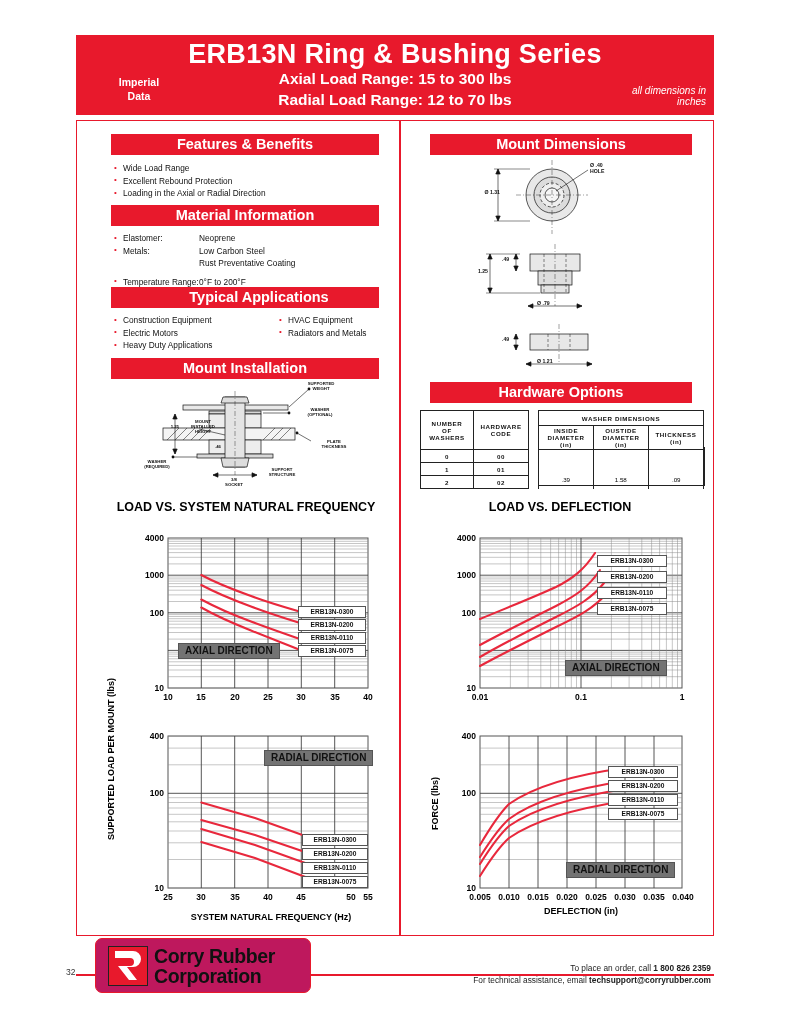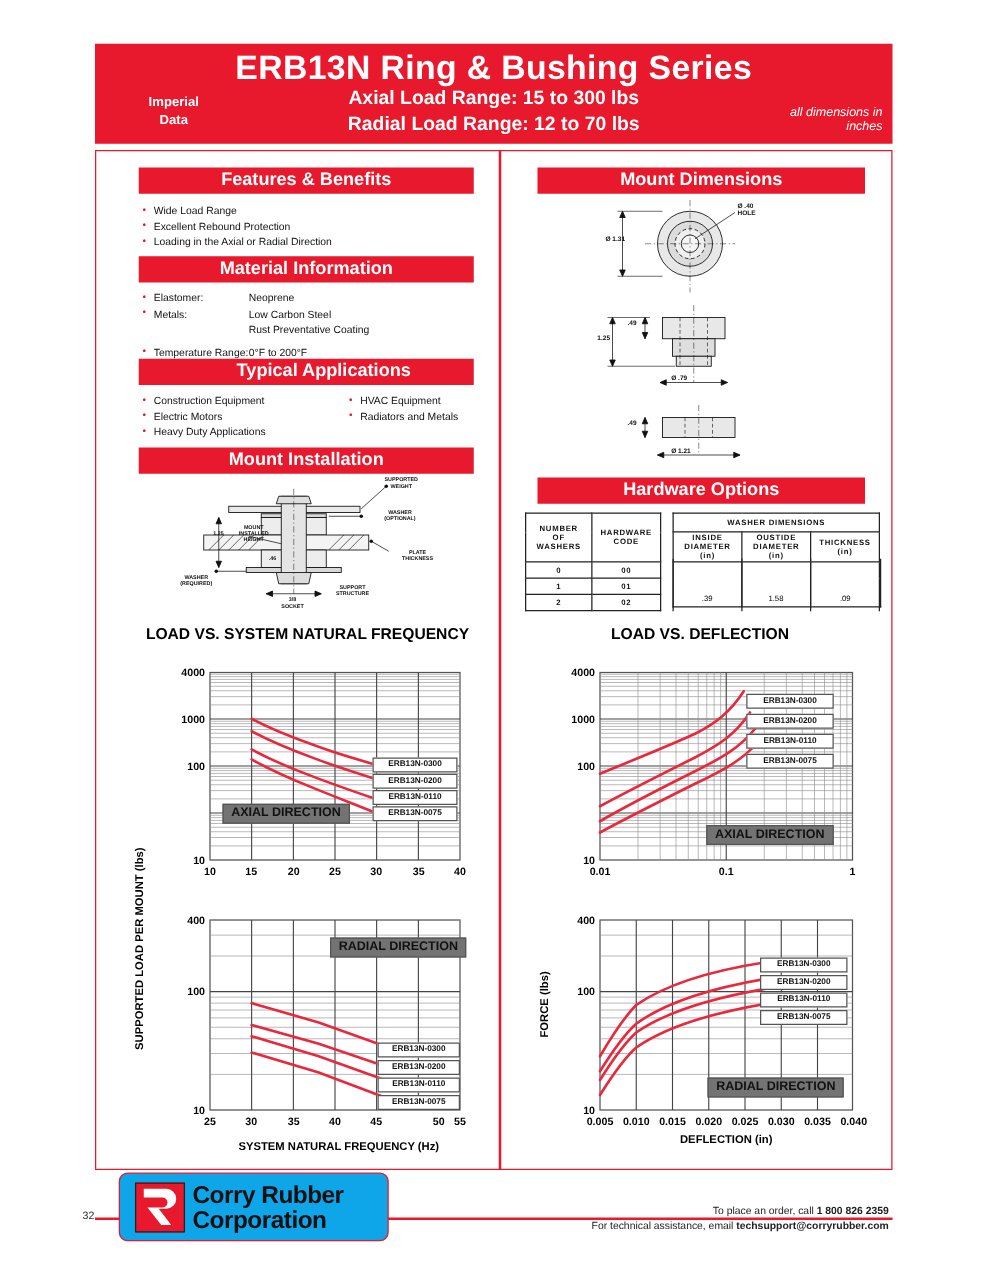--- a/index.html
+++ b/index.html
@@ -119,21 +119,21 @@
     font-weight:bold; letter-spacing:0.6px; padding:0;
   }
 
   
   .footrule {
     position:absolute; left:76px; top:974px; width:638px; height:1.5px;
     background:#e8192c;
   }
   .logobox {
     position:absolute; left:95px; top:938px; width:216px; height:55px;
-    border:1.5px solid #e8192c; border-radius:7px; background:#0ea5e9;
+    border:1.5px solid #e8192c; border-radius:7px; background:#be185d;
   }
   .logomark {
     position:absolute; left:12px; top:7px; width:40px; height:40px;
     background:#e8192c; border:1.5px solid #222;
   }
   .logotext {
     position:absolute; left:58px; top:8px; font-size:19.5px; font-weight:bold;
     line-height:19.5px; letter-spacing:-0.4px; color:#111;
   }
   .pageno {

